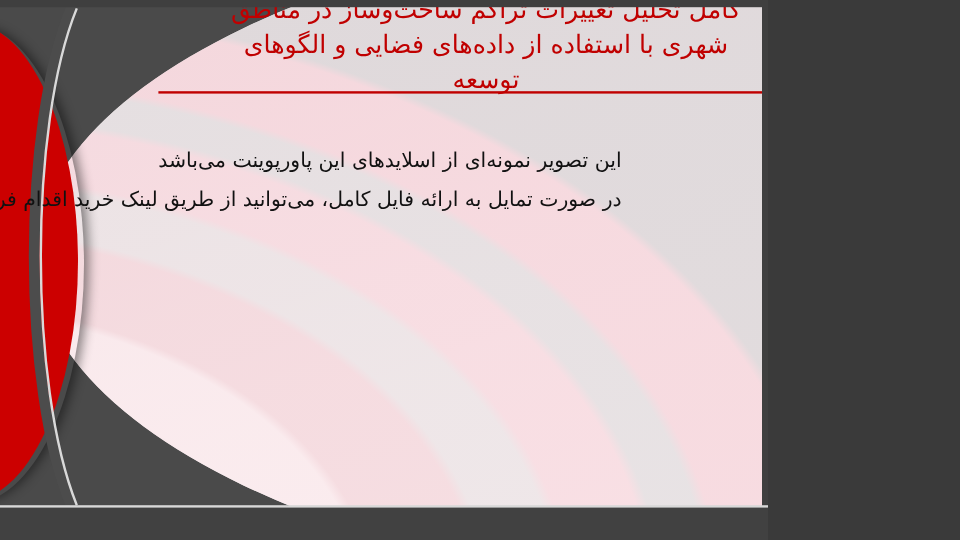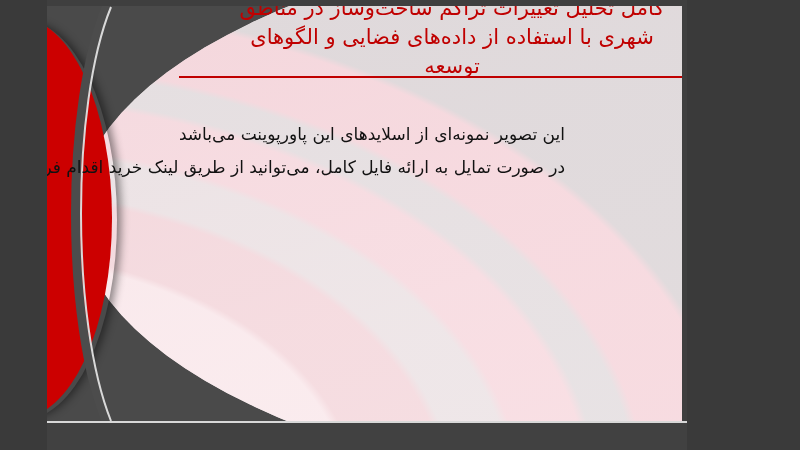--- a/index.html
+++ b/index.html
@@ -12,21 +12,20 @@
     font-family: "DejaVu Sans", sans-serif;
   }
 
   
   #slide {
     position: relative;
     width: 640px;
     height: 450px;
     overflow: hidden;
     background: #4a4a4a;
-    margin-left: 47px;
   }
 
   
   .frame-top {
     position:absolute; left:0; top:0; width:800px; height:6px;
     background:#3f3f3f; z-index:40;
   }
   .frame-bottom {
     position:absolute; left:0; bottom:0; width:800px; height:28px;
     background:#414141; z-index:40;

